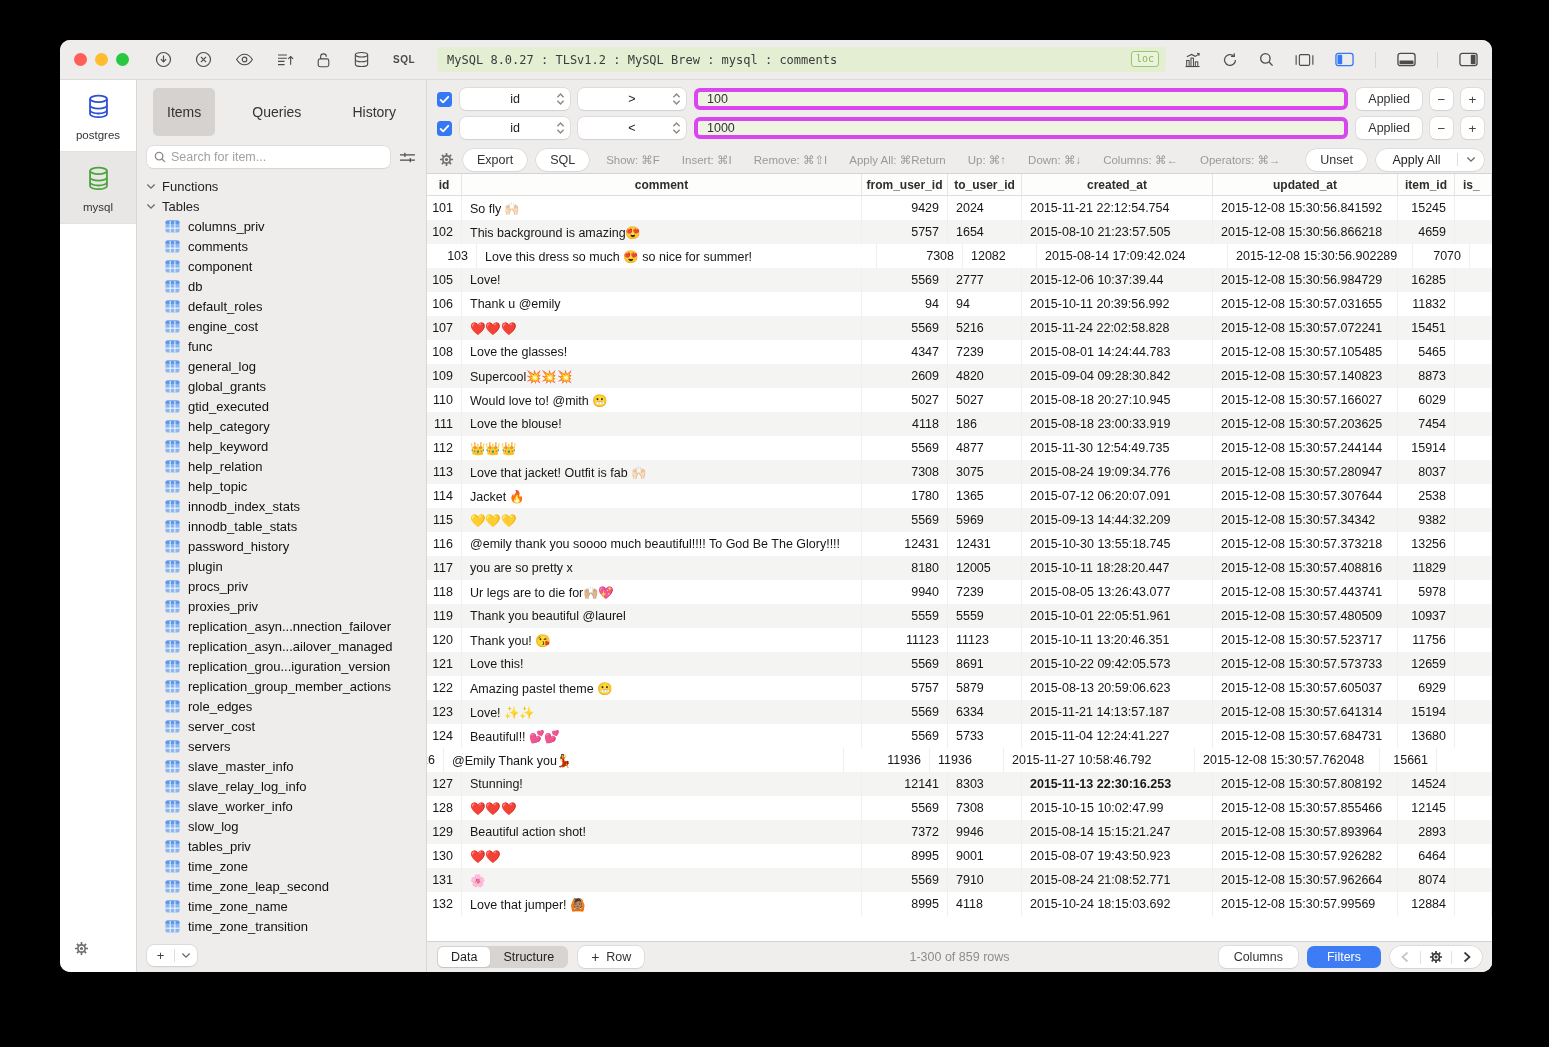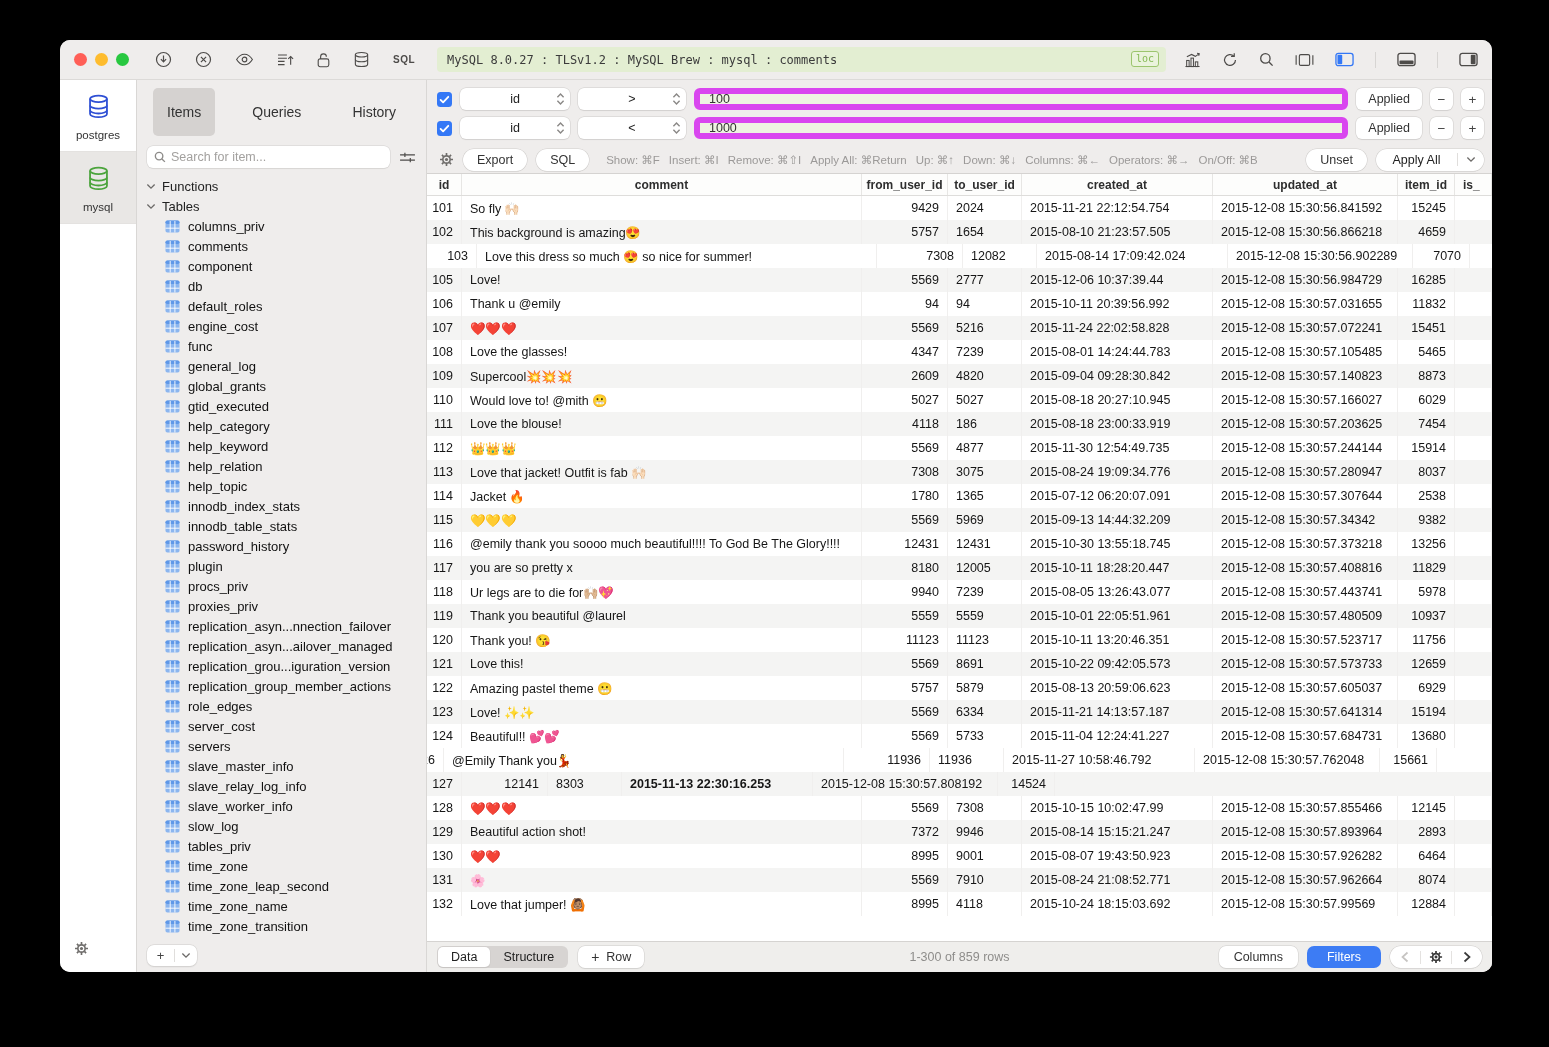--- a/index.html
+++ b/index.html
@@ -49,27 +49,27 @@
 
   
   .content { flex:1; display:flex; flex-direction:column; min-width:0; background:#efedec; }
   .filter-row { display:flex; align-items:center; gap:8px; padding:0 8px 0 10px; height:30px; flex:0 0 30px; }
   .filter-row:first-child { padding-top:5px; height:33px; flex-basis:33px; }
   .fcheck { display:inline-flex; }
   .fselect { height:22px; background:#fff; border-radius:6px; box-shadow:0 0 0 .5px #d0cecc, 0 .5px 1px rgba(0,0,0,.1); position:relative; display:flex; align-items:center; justify-content:center; }
   .fselect .fsel-label { font-size:12.5px; color:#222; }
   .fselect .stepper { position:absolute; right:5px; top:4px; }
   .w-col { width:110px; } .w-op { width:108px; }
-  .fvalue { flex:1; height:22px; background:#eef3e2; border:6px solid #d946ef; border-radius:6px; display:flex; align-items:center; padding:0 9px; font-size:12.5px; color:#333; }
+  .fvalue { flex:1; height:22px; background:#eef3e2; border:4px solid #d946ef; border-radius:6px; display:flex; align-items:center; padding:0 9px; font-size:12.5px; color:#333; }
   .btn { border:none; background:#fff; border-radius:6px; height:22px; font-size:12.5px; color:#333; box-shadow:0 0 0 .5px #d0cecc, 0 .5px 1px rgba(0,0,0,.1); font-family:"Liberation Sans", sans-serif; }
   .applied { padding:0 12px; }
   .pm { width:23px; font-size:13.5px; color:#444; }
   .filter-toolbar { display:flex; align-items:center; gap:9px; padding:3px 8px 0 12px; height:30px; flex:0 0 30px; }
   .pill { border-radius:11px; padding:0 14px; height:22px; }
-  .shortcuts { display:flex; gap:9px; font-size:11.5px; color:#9b9998; margin-left:8px; white-space:nowrap; overflow:hidden; flex:1; }
+  .shortcuts { display:flex; gap:22px; font-size:11.5px; color:#9b9998; margin-left:8px; white-space:nowrap; overflow:hidden; flex:1; }
   .applyall { display:flex; align-items:center; gap:0; padding:0; width:108px; border-radius:11px; }
   .applyall .aa-label { flex:1; text-align:center; font-size:12.5px; color:#222; }
   .applyall .divv { width:1px; height:13px; background:#e0dedc; }
   .applyall .aa-chev { width:26px; display:flex; justify-content:center; }
 
   
   .grid-wrap { flex:1; background:#fff; border-top:1px solid #d5d3d1; overflow:hidden; display:flex; flex-direction:column; min-height:0; }
   .g-header { display:flex; height:22px; flex:0 0 22px; background:#fdfdfc; border-bottom:1px solid #dedddb; }
   .g-hcell { font-size:12px; font-weight:bold; color:#2e2e2e; display:flex; align-items:center; justify-content:center; border-right:1px solid #e7e6e4; overflow:hidden; white-space:nowrap; flex:0 0 auto; }
   .g-hcell.left { justify-content:flex-start; padding-left:8px; }
@@ -1020,20 +1020,21 @@
               <div class="g-cell" style="width: 400px;">@Emily Thank you💃</div>
               <div class="g-cell r" style="width: 86px;">11936</div>
               <div class="g-cell" style="width: 74px;">11936</div>
               <div class="g-cell" style="width: 191px;">2015-11-27 10:58:46.792</div>
               <div class="g-cell" style="width: 185px;">2015-12-08 15:30:57.762048</div>
               <div class="g-cell r" style="width: 57px;">15661</div>
               <div class="g-cell" style="width: 37px; flex: 1 0 37px;"></div>
             </div>
             <div class="g-row alt">
               <div class="g-cell r" style="width: 35px;">127</div>
+              <div class="g-cell" style="width: 400px;">Stunning!</div>
               <div class="g-cell r" style="width: 86px;">12141</div>
               <div class="g-cell" style="width: 74px;">8303</div>
               <div class="g-cell" style="width: 191px; font-weight: bold;">2015-11-13 22:30:16.253</div>
               <div class="g-cell" style="width: 185px;">2015-12-08 15:30:57.808192</div>
               <div class="g-cell r" style="width: 57px;">14524</div>
               <div class="g-cell" style="width: 37px; flex: 1 0 37px;"></div>
             </div>
             <div class="g-row">
               <div class="g-cell r" style="width: 35px; text-align: center;">128</div>
               <div class="g-cell" style="width: 400px;">❤️❤️❤️</div>

